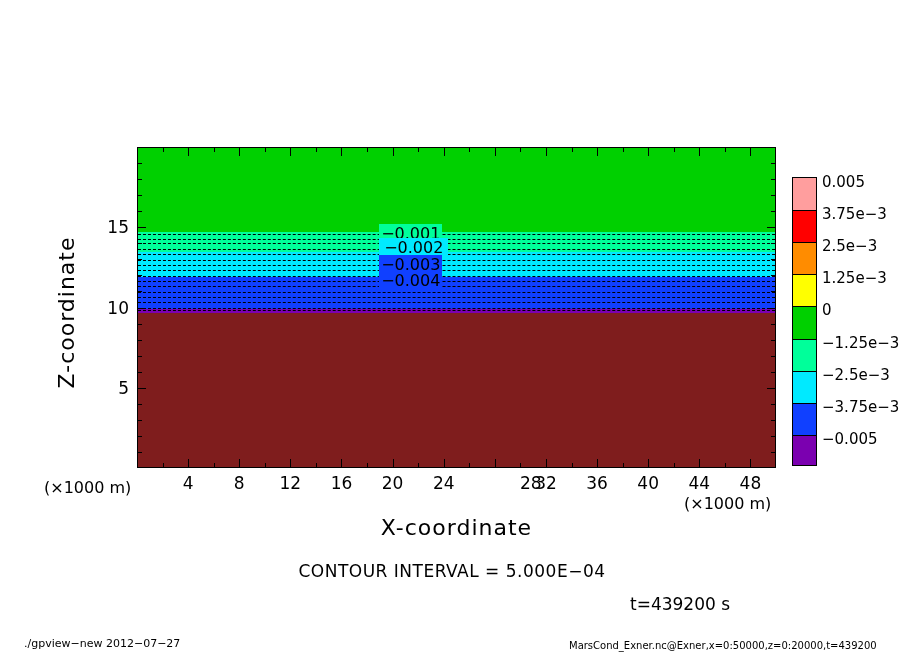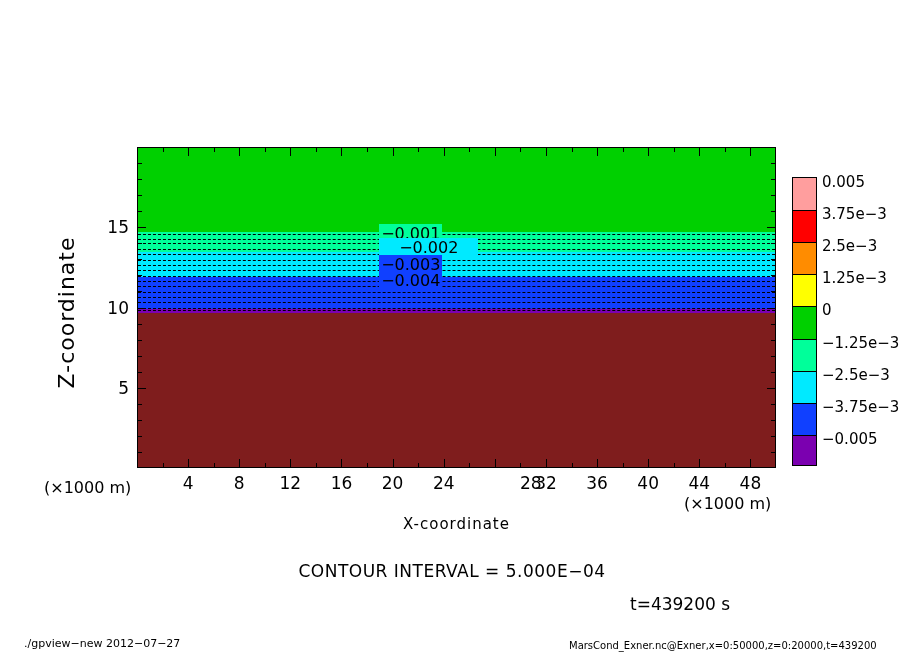--- a/index.html
+++ b/index.html
@@ -87,21 +87,21 @@
     position: absolute;
     font-size: 17px;
     text-align: right;
     transform: translateY(-50%);
   }
   #xaxis-title {
     left: 137px;
     top: 515px;
     width: 639px;
     text-align: center;
-    font-size: 15px;
+    font-size: 22px;
     letter-spacing: 1px;
   }
   #yaxis-title {
     left: -44px;
     top: 300px;
     width: 220px;
     text-align: center;
     font-size: 22px;
     letter-spacing: 1px;
     transform: rotate(-90deg);
@@ -194,21 +194,21 @@
         <div class="dashline" style="top: 122.301px;"></div>
         <div class="dashline" style="top: 127.597px;"></div>
         <div class="dashline" style="top: 132.894px;"></div>
         <div class="dashline" style="top: 138.351px;"></div>
         <div class="dashline" style="top: 143.648px;"></div>
         <div class="dashline" style="top: 148.944px;"></div>
         <div class="dashline" style="top: 154.401px;"></div>
         <div class="dashline" style="top: 159.697px;"></div>
         <div class="dashline" style="top: 161.784px;"></div>
         <div class="clabel" style="left: 241.16px; top: 76.028px; background: rgb(0, 255, 154); padding: 0px 2px;">−0.001</div>
-        <div class="clabel" style="left: 241.16px; top: 90.473px; background: rgb(0, 234, 255); padding: 0px 20px;">−0.002</div>
+        <div class="clabel" style="left: 241.16px; top: 90.473px; background: rgb(0, 234, 255); padding: 0px 5px;">−0.002</div>
         <div class="clabel" style="left: 241.16px; top: 106.844px; background: rgb(16, 64, 255); padding: 0px 2px;">−0.003</div>
         <div class="clabel" style="left: 241.16px; top: 122.573px; background: rgb(16, 64, 255); padding: 0px 2px;">−0.004</div>
       </div>
   </div>
 
   <div class="txt" id="xaxis-title">X-coordinate</div>
   <div class="txt" id="yaxis-title">Z-coordinate</div>
   <div class="txt" id="x-unit-left">(×1000 m)</div>
   <div class="txt" id="x-unit-right">(×1000 m)</div>
 

